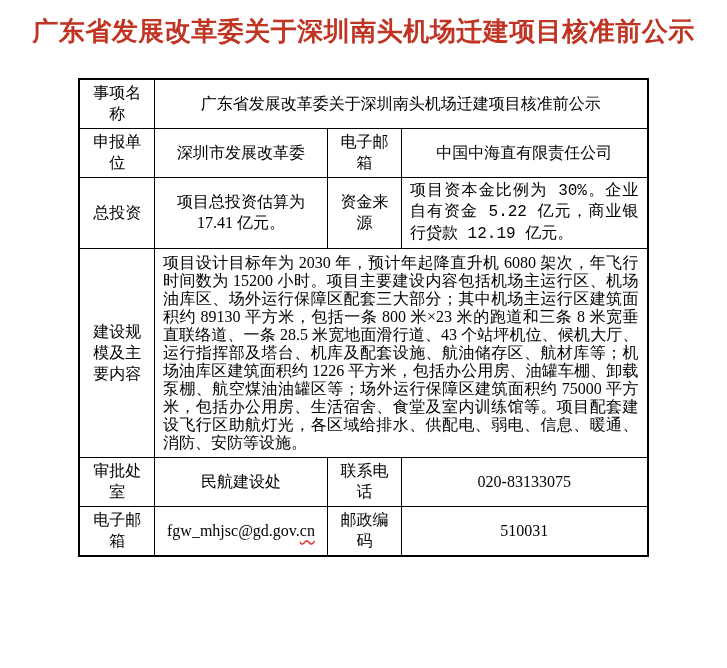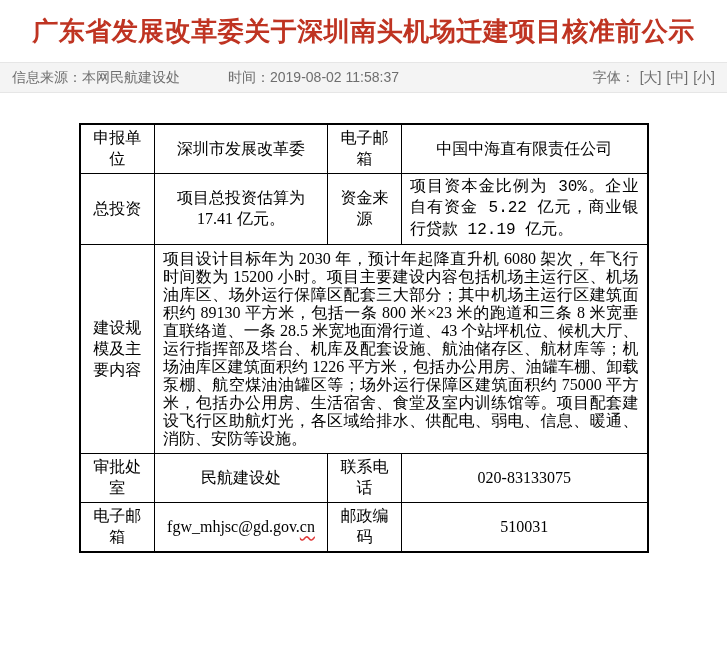--- a/index.html
+++ b/index.html
@@ -73,38 +73,33 @@
     text-underline-offset:3px;
   }
 </style>
 </head>
 <body>
 
 <div class="page">
 
   <h1 class="title">广东省发展改革委关于深圳南头机场迁建项目核准前公示</h1>
 
-  <div class="meta-bar">
-    <span>信息来源：本网民航建设处</span>
-    <span class="time">时间：2019-08-02 11:58:37</span>
-    <span class="spacer"></span>
-    <span>字体：</span>
-    <a class="font-opt">[大]</a>
-    <a class="font-opt">[中]</a>
-    <a class="font-opt">[小]</a>
-  </div>
 
   <table class="doc-table">
     <colgroup>
       <col style="width:75px">
       <col style="width:173px">
       <col style="width:74px">
       <col style="width:246px">
     </colgroup>
     <tbody>
+      <tr class="r1">
+        <td>事项名称</td>
+        <td colspan="3">广东省发展改革委关于深圳南头机场迁建项目核准前公示</td>
+      </tr>
       <tr class="r2">
         <td>申报单位</td>
         <td>深圳市发展改革委</td>
         <td>电子邮箱</td>
         <td>中国中海直有限责任公司</td>
       </tr>
       <tr class="r4">
         <td>总投资</td>
         <td>项目总投资估算为 17.41 亿元。</td>
         <td>资金来源</td>

